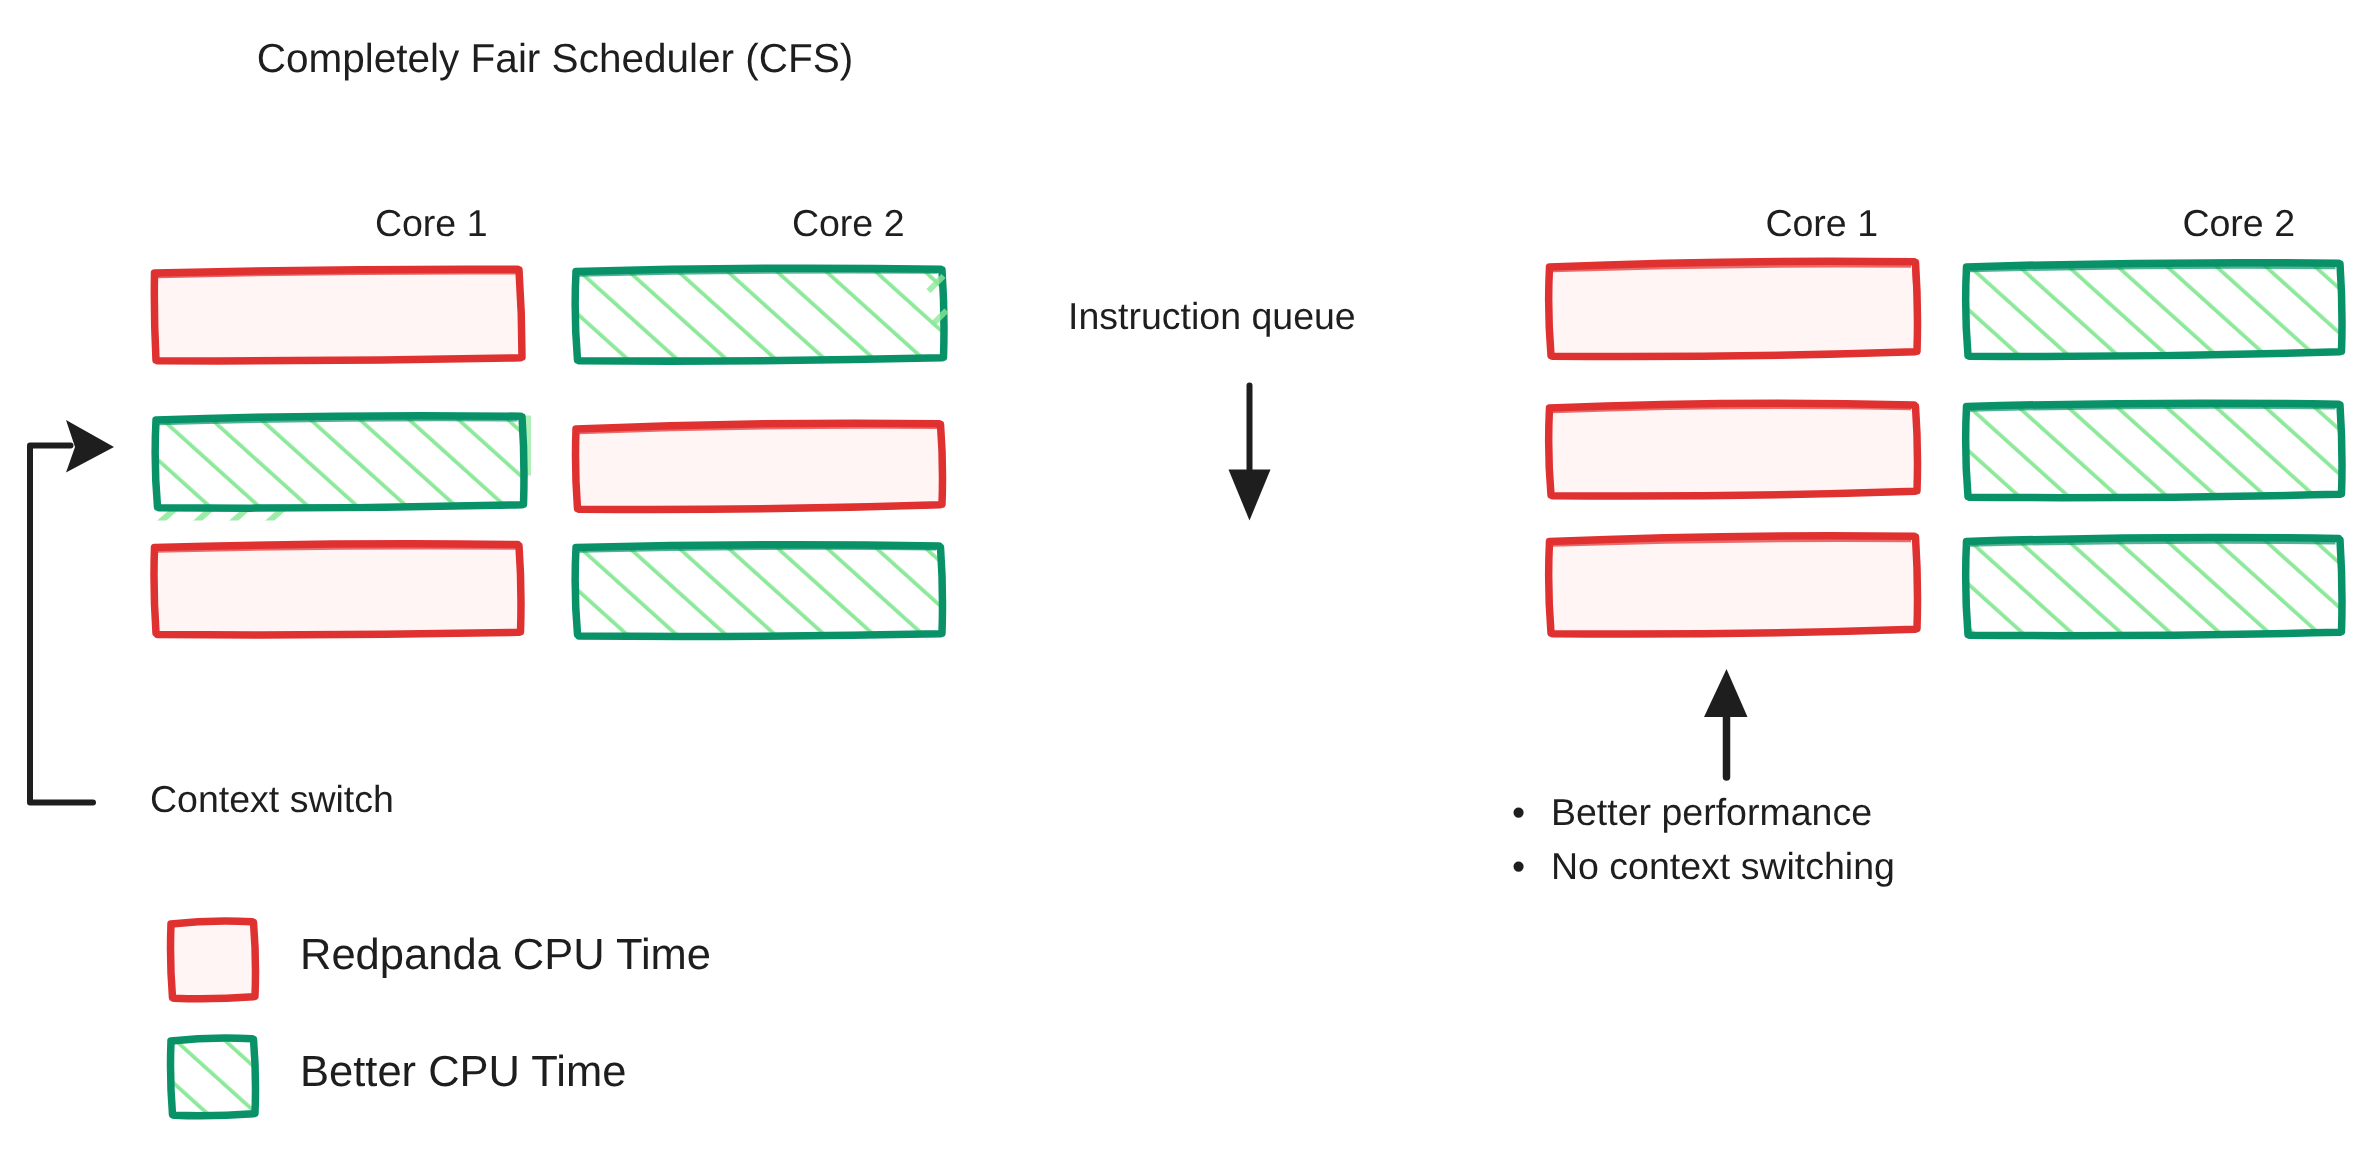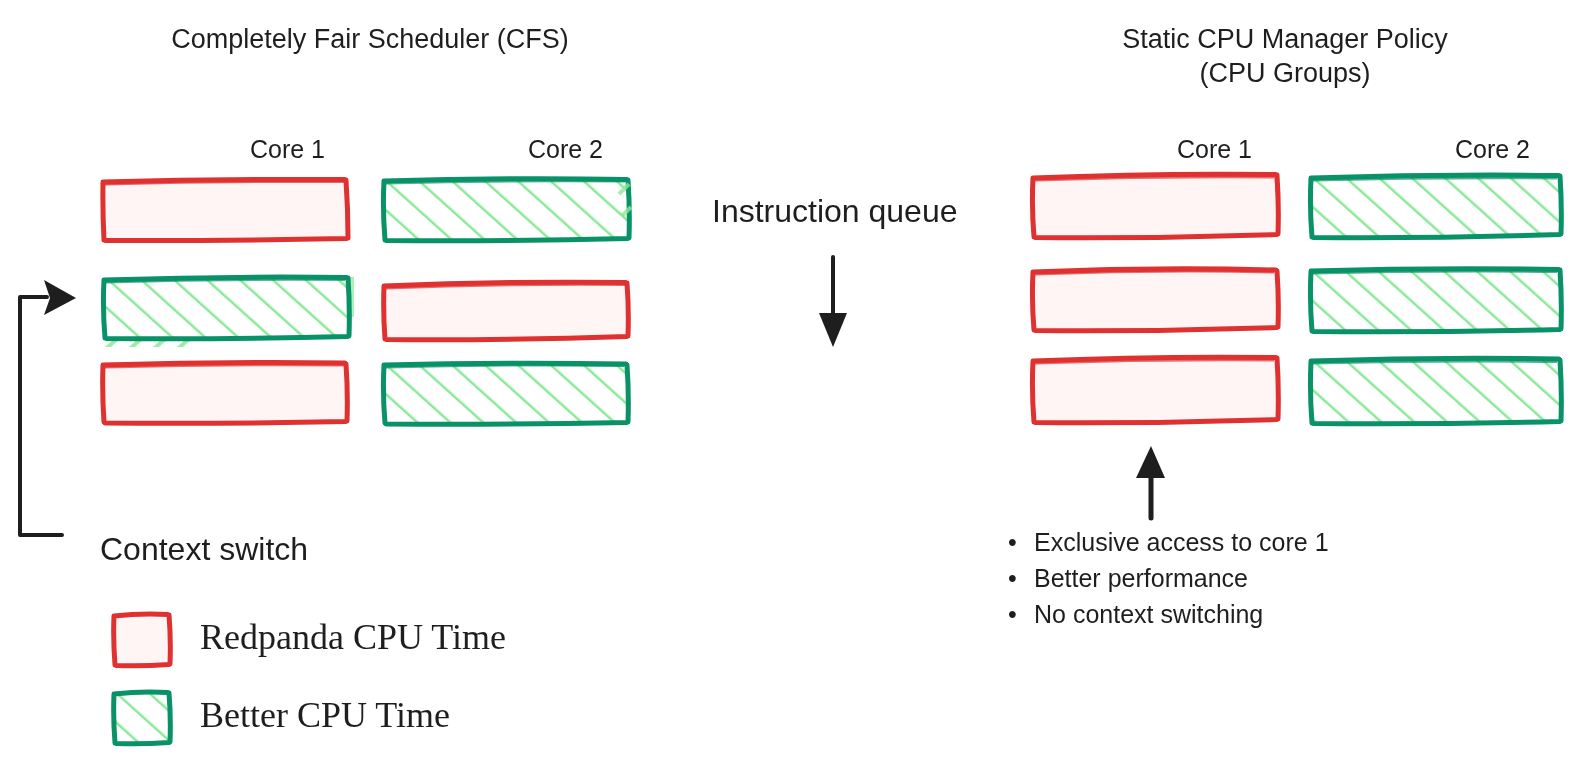--- a/index.html
+++ b/index.html
@@ -35,32 +35,31 @@
     line-height: 30px;
     color: #1e1e1e;
   }
   .block {
     position: absolute;
   }
   .block svg { display: block; }
 
   .plain-text {
     position: absolute;
-    font-size: 32px;
+    font-size: 25px;
     line-height: 30px;
     color: #1e1e1e;
     white-space: nowrap;
   }
   .legend-text {
     position: absolute;
-    font-size: 36px;
+    font-size: 29px;
     line-height: 32px;
     color: #1e1e1e;
     white-space: nowrap;
-    font-family: Liberation Serif, serif;
   }
   .bullet-list {
     position: absolute;
     margin: 0;
     padding: 0;
     list-style: none;
   }
   .bullet-list li {
     font-size: 25px;
     line-height: 36px;
@@ -171,21 +170,21 @@
       <path d="M5 5 Q126 2 247 4 M248 5 Q250 33 249 62 M248 62.5 Q127 65 7 64 M6 63 Q3.5 34 5 5" fill="none" stroke="#099268" stroke-width="5" stroke-linecap="round" stroke-linejoin="round"></path>
       <path d="M7 7 Q127 4 245 5.5" fill="none" stroke="#099268" stroke-width="3" opacity="0.7"></path>
     </svg>
   </div>
 
   <svg class="arrow-svg" style="left:0px; top:270px; width:110px; height:280px;" viewBox="0 0 110 280">
     <path d="M62 265 L20 265 L20 27 L47 27" fill="none" stroke="#1e1e1e" stroke-width="4" stroke-linecap="round" stroke-linejoin="round"></path>
     <path d="M44 10 L76 28 L44 45 L50 28 Z" fill="#1e1e1e"></path>
   </svg>
 
-  <div class="plain-text" style="left:100px; top:518px;margin-top:16px;">Context switch</div>
+  <div class="plain-text" style="left:100px; top:518px;">Context switch</div>
 
   <div class="block" style="left:110px; top:611px;">
     <svg width="68" height="60" viewBox="0 0 68 60">
       <path d="M4 5 L58 3 L60 53 L6 55 Z" fill="#fff5f5"></path>
       <path d="M4 5 Q31 2 58 3.5 M59 4 Q61 28 60 53 M59 53.5 Q32 55.5 6 54.5 M5 54 Q3 29 4 5" fill="none" stroke="#e03131" stroke-width="5" stroke-linecap="round" stroke-linejoin="round"></path>
     </svg>
   </div>
   <div class="legend-text" style="left:200px; top:621px;">Redpanda CPU Time</div>
 
   <div class="block" style="left:110px; top:689px;">
@@ -207,22 +206,20 @@
   </div>
   <div class="legend-text" style="left:200px; top:699px;">Better CPU Time</div>
 
   <div class="plain-text" style="left:712px; top:196px;">Instruction queue</div>
 
   <svg class="arrow-svg" style="left:800px; top:255px; width:70px; height:100px;" viewBox="0 0 70 100">
     <path d="M33 2 L33 62" fill="none" stroke="#1e1e1e" stroke-width="4" stroke-linecap="round"></path>
     <path d="M19 58 L47 58 L33 92 Z" fill="#1e1e1e"></path>
   </svg>
 
-  <div class="panel-title" style="left:1000px; top:22px; width:570px;">Static CPU Manager Policy
-(CPU Groups)</div>
 
   <div class="core-label" style="left:1052px; top:134px; width:200px;">Core 1</div>
   <div class="core-label" style="left:1330px; top:134px; width:200px;">Core 2</div>
 
   <div class="block" style="left:1028px; top:170px;">
     <svg width="256" height="76" viewBox="0 0 256 76">
       <path d="M5 8 L248 4 L250 64 L7 68 Z" fill="#fff5f5"></path>
       <path d="M5 8 Q126 3 248 4.5 M249 5 Q251 35 250 64 M249 64.5 Q128 68.5 7 67.5 M6 67 Q3.5 37 5 8" fill="none" stroke="#e03131" stroke-width="5" stroke-linecap="round" stroke-linejoin="round"></path>
       <path d="M7 10 Q127 6 246 7 M248 7 Q250.5 36 249.5 63" fill="none" stroke="#e03131" stroke-width="3" opacity="0.7"></path>
     </svg>
@@ -300,18 +297,17 @@
       <path d="M8 8 Q130 5 252 6.5" fill="none" stroke="#099268" stroke-width="3" opacity="0.7"></path>
     </svg>
   </div>
 
   <svg class="arrow-svg" style="left:1120px; top:440px; width:70px; height:90px;" viewBox="0 0 70 90">
     <path d="M31 78 L31 30" fill="none" stroke="#1e1e1e" stroke-width="5" stroke-linecap="round"></path>
     <path d="M16 38 L45 38 L31 6 Z" fill="#1e1e1e"></path>
   </svg>
 
   <ul class="bullet-list" style="left:1008px; top:524px;">
-    <li>Exclusive access to core 1</li>
     <li>Better performance</li>
     <li>No context switching</li>
   </ul>
 
 </div>
 
 </body></html>

